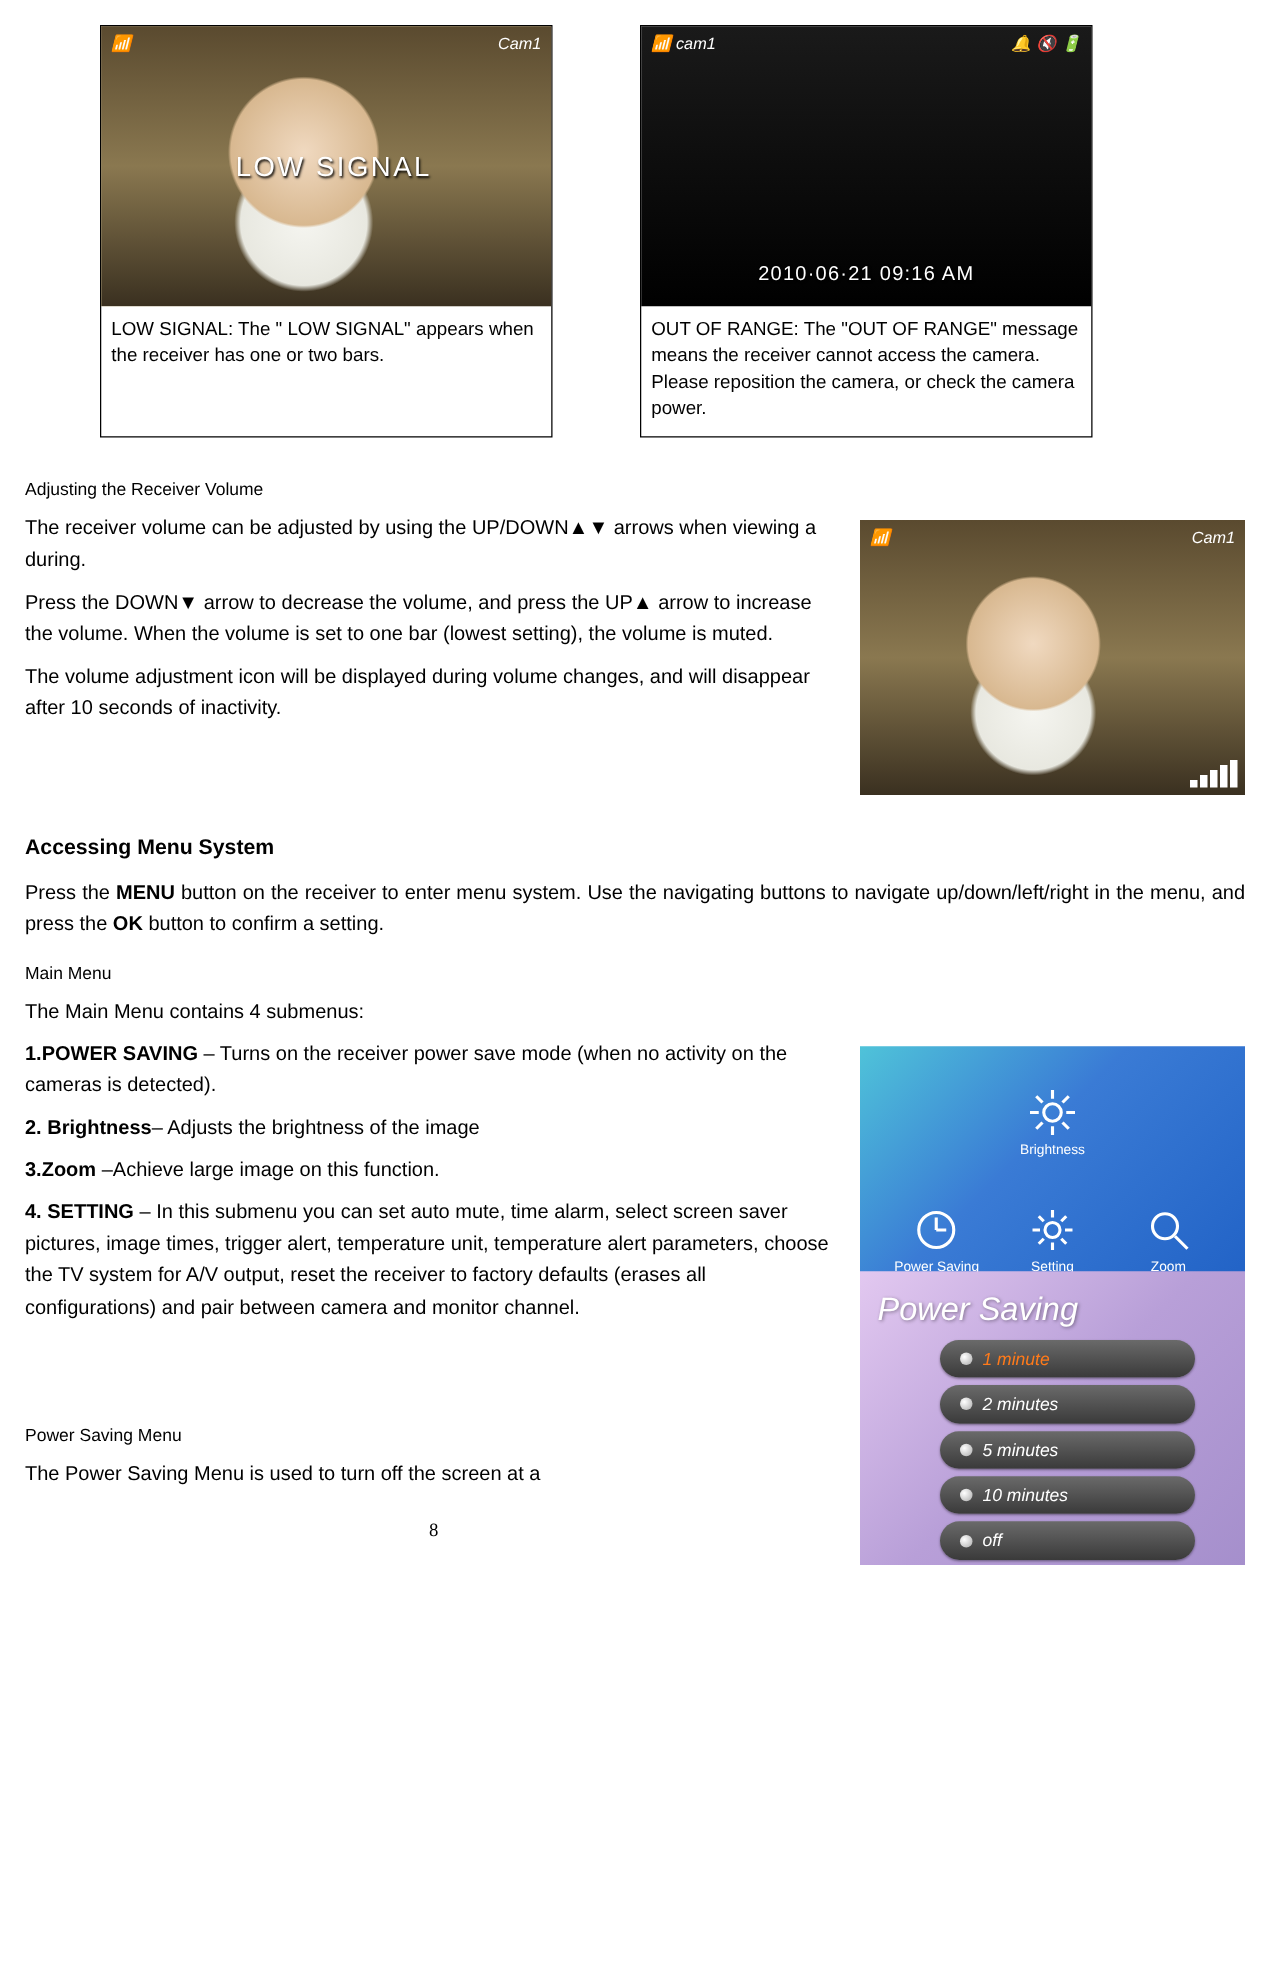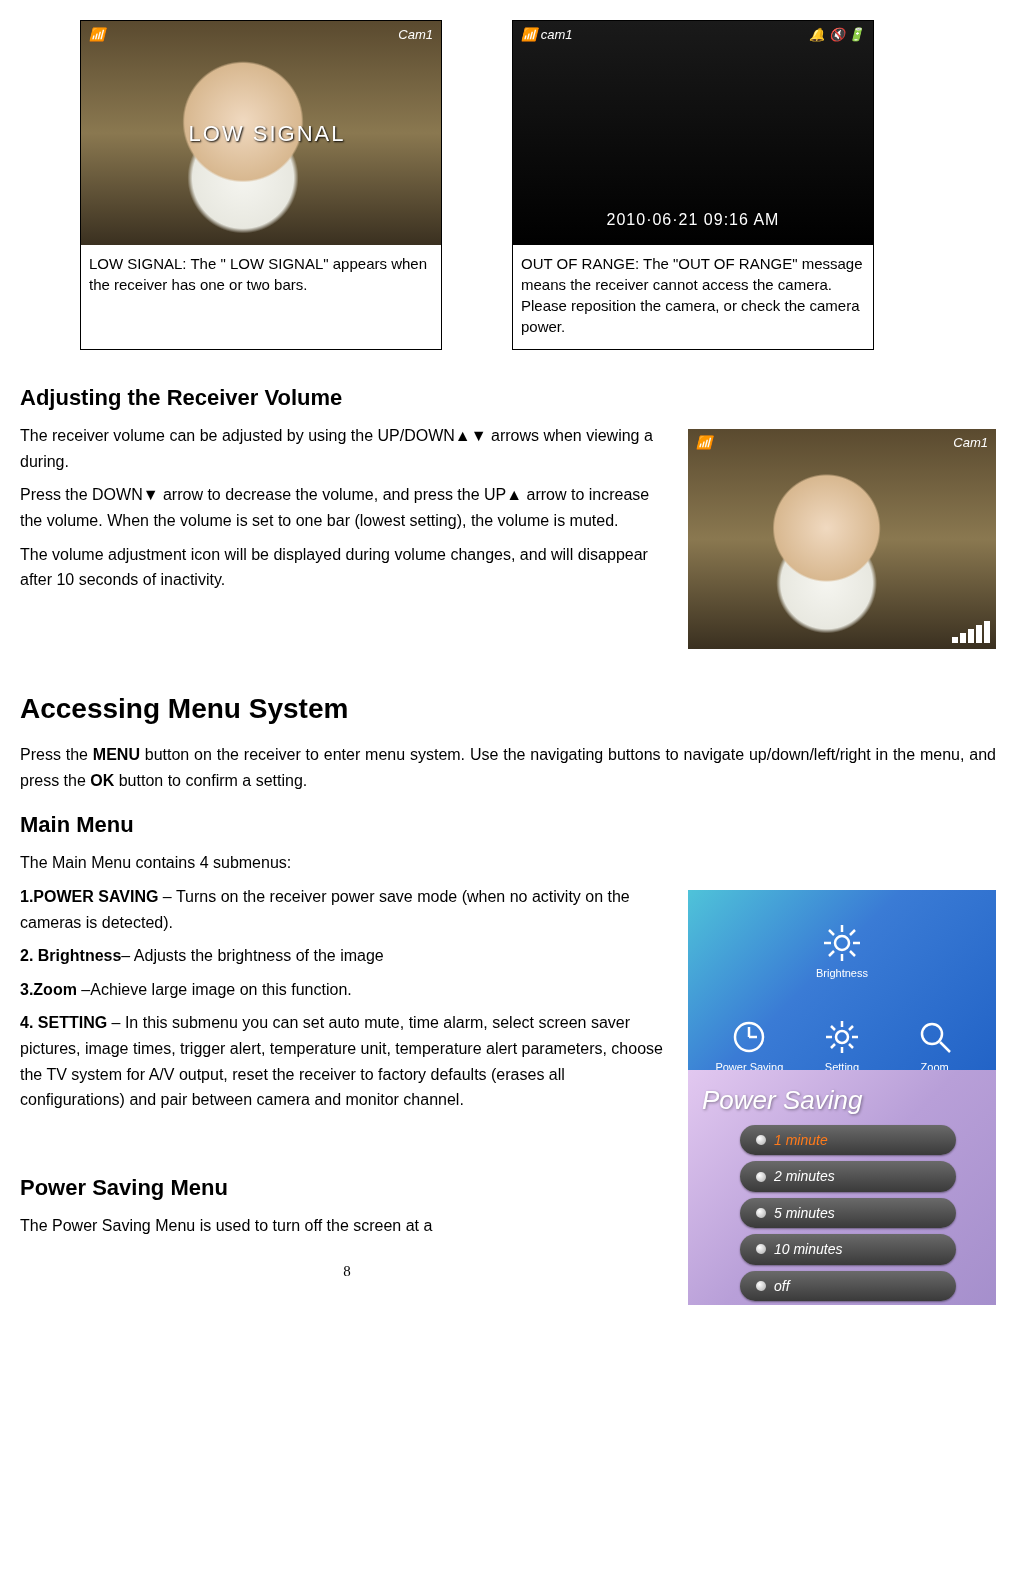--- a/index.html
+++ b/index.html
@@ -71,28 +71,28 @@
     width: 6px;
     background: #fff;
   }
   .caption {
     padding: 6px 8px 10px 8px;
     font-size: 15px;
     line-height: 1.4;
   }
   .caption p { margin: 2px 0; }
   h3.sub {
-    font-size: 22px;
+    font-size: 14px;
+    font-weight: normal;
+    margin: 14px 0 8px 0;
+  }
+  h2.sec {
+    font-size: 17px;
     font-weight: bold;
-    margin: 14px 0 8px 0;
-  }
-  h2.sec {
-    font-size: 28px;
-    font-weight: bold;
-    margin: 28px 0 10px 0;
+    margin: 18px 0 10px 0;
   }
   p.body { margin: 8px 0; }
   .float-img {
     float: right;
     margin: 6px 0 10px 14px;
   }
   .justify { text-align: justify; }
   .page-num {
     text-align: center;
     font-family: "Times New Roman", serif;
@@ -146,21 +146,21 @@
     position: absolute;
     top: 10px;
     left: 14px;
     font-size: 26px;
     font-style: italic;
     text-shadow: 1px 1px 3px rgba(0,0,0,.4);
   }
   .ps-list {
     position: absolute;
     top: 55px;
-    left: 52px;
+    left: 64px;
     right: 40px;
     display: flex;
     flex-direction: column;
     gap: 6px;
   }
   .ps-item {
     background: linear-gradient(#6a6a6a, #3a3a3a);
     border-radius: 16px;
     padding: 4px 16px;
     font-size: 14px;
@@ -341,16 +341,16 @@
           <span>10  minutes</span>
         </div>
       <div class="ps-item">
           <span class="ps-dot"></span>
           <span>off</span>
         </div>
     </div>
   </div>
 </div>
 
-<h3 class="sub" style="margin-top:40px;">Power Saving Menu</h3>
+<h3 class="sub" style="margin-top:60px;">Power Saving Menu</h3>
 <p class="body">The Power Saving Menu is used to turn off the screen at a</p>
 
 <div class="page-num">8</div>
 
 </body></html>

